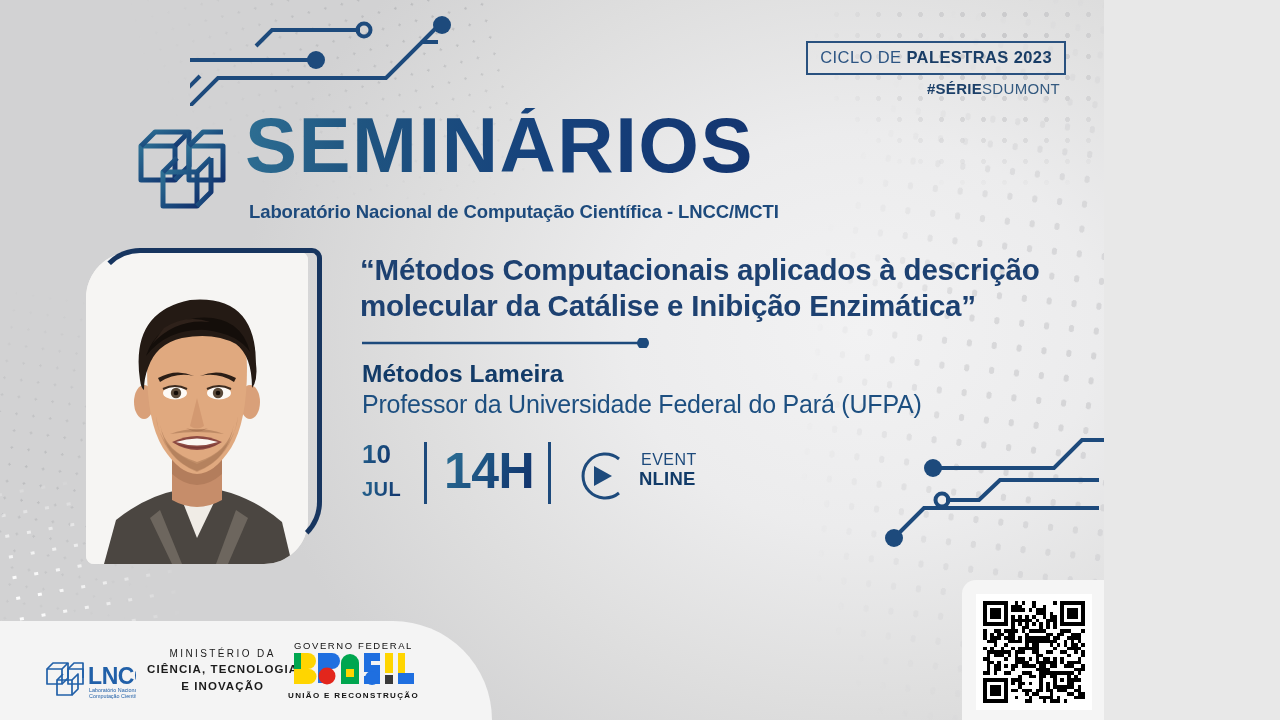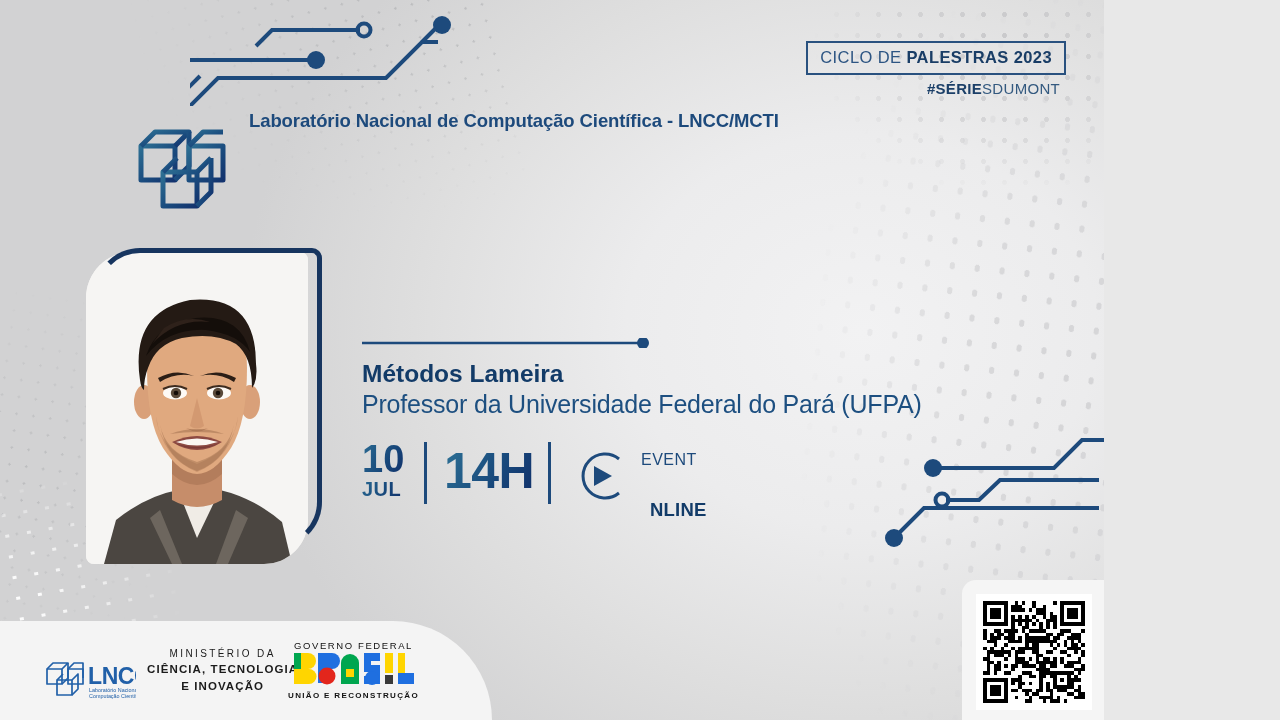--- a/index.html
+++ b/index.html
@@ -89,21 +89,21 @@
   .brand-logo { position:absolute; left:0; top:8px; }
   .brand-text { position:absolute; left:112px; top:0; }
   .seminarios {
     font-size:78px; font-weight:bold; letter-spacing:1.5px;
     line-height:.96;
     background:linear-gradient(100deg,#2e6f93 0%,#1f5480 22%,#16427c 55%,#13336e 100%);
     -webkit-background-clip:text; background-clip:text;
     color:transparent; white-space:nowrap;
   }
   .brand-sub {
-    margin-top:2px; margin-left:4px;
+    margin-top:18px; margin-left:4px;
     font-size:18.5px; font-weight:bold; letter-spacing:-.1px;
     color:#1d4a7c; white-space:nowrap;
   }
 
   
   .photo-wrap {
     position:absolute; left:86px; top:248px;
     width:236px; height:312px;
   }
   .photo-frame {
@@ -134,21 +134,21 @@
   }
   .speaker-role {
     position:absolute; left:362px; top:390px;
     font-size:25px; color:#1d4f80; letter-spacing:-.2px;
   }
 
   
   .meta { position:absolute; left:362px; top:444px; height:62px; }
   .meta-day {
     position:absolute; left:0; top:0;
-    font-size:38px; font-weight:bold; line-height:.82;
+    font-size:26px; font-weight:bold; line-height:.82;
     background:linear-gradient(120deg,#2a6a92 0%,#17477a 60%,#11306a 100%);
     -webkit-background-clip:text; background-clip:text; color:transparent;
   }
   .meta-mon {
     position:absolute; left:0; top:34px;
     font-size:20px; font-weight:bold; letter-spacing:.5px;
     background:linear-gradient(120deg,#2a6a92 0%,#17477a 60%,#11306a 100%);
     -webkit-background-clip:text; background-clip:text; color:transparent;
   }
   .divider { position:absolute; width:2.5px; height:62px; background:#1d4a7c; }
@@ -159,22 +159,22 @@
     font-size:50px; font-weight:bold; line-height:1; letter-spacing:-.5px;
     background:linear-gradient(120deg,#2e7296 0%,#18497c 58%,#11306a 100%);
     -webkit-background-clip:text; background-clip:text; color:transparent;
   }
   .online { position:absolute; left:205px; top:6px; }
   .online-txt1 {
     position:absolute; left:74px; top:1px;
     font-size:16px; color:#1d4a7c; letter-spacing:.5px;
   }
   .online-txt2 {
-    position:absolute; left:83px; top:18px;
-    font-size:18.5px; font-weight:bold; color:#123b68; letter-spacing:.2px;margin-top:31px;
+    position:absolute; left:72px; top:18px;
+    font-size:18.5px; font-weight:bold; color:#123b68; letter-spacing:.2px;
   }
 
   
   .footer-band {
     position:absolute; left:0; bottom:0; width:492px; height:99px;
     background:#f4f4f4;
     border-top-right-radius:118px;
   }
   .logo-lncc { position:absolute; left:44px; bottom:20px; }
   .logo-mcti {
@@ -261,20 +261,21 @@
         <rect x="56" y="30" width="34" height="34"></rect>
         <path d="M56 30 L70 16 L90 16"></path>
         <path d="M90 16 L90 50"></path>
         <rect x="30" y="56" width="34" height="34"></rect>
         <path d="M30 56 L44 42"></path>
         <path d="M64 56 L78 42"></path>
         <path d="M64 90 L78 76 L78 42"></path>
       </g>
     </svg>
     <div class="brand-text">
+      <div class="seminarios">SEMINÁRIOS</div>
       <div class="brand-sub">Laboratório Nacional de Computação Científica - LNCC/MCTI</div>
     </div>
   </div>
 
   <div class="photo-wrap">
     <div class="photo-clip">
       <svg width="222" height="312" viewBox="0 0 222 312">
         <rect width="222" height="312" fill="#f6f5f3"></rect>
 
         <path d="M18 312 L30 268 Q60 244 92 238 L134 238 Q168 246 196 270 L206 312 Z" fill="#4b4641"></path>
@@ -315,20 +316,23 @@
         <path d="M86 190 Q111 178 136 190 Q111 206 86 190 Z" fill="#8d4a42"></path>
         <path d="M90 190 Q111 183 132 190 Q111 197 90 190 Z" fill="#fbf7f2"></path>
         <path d="M88 191 Q111 202 134 191 Q111 199 88 191 Z" fill="#7a3b36"></path>
 
         <path d="M84 182 Q111 172 138 182 Q111 178 84 182 Z" fill="#9c6c4c" opacity=".5"></path>
       </svg>
     </div>
     <div class="photo-frame"></div>
   </div>
 
+  <div class="talk">
+    <div class="talk-title">“Métodos Computacionais aplicados à descrição molecular da Catálise e Inibição Enzimática”</div>
+  </div>
   <svg class="rule" viewBox="0 0 290 10">
     <line x1="0" y1="5" x2="278" y2="5" stroke="#1d4a7c" stroke-width="2.5"></line>
     <circle cx="281" cy="5" r="6" fill="#1d4a7c"></circle>
   </svg>
   <div class="speaker-name">Métodos Lameira</div>
   <div class="speaker-role">Professor da Universidade Federal do Pará (UFPA)</div>
 
   <div class="meta">
     <div class="meta-day">10</div>
     <div class="meta-mon">JUL</div>

